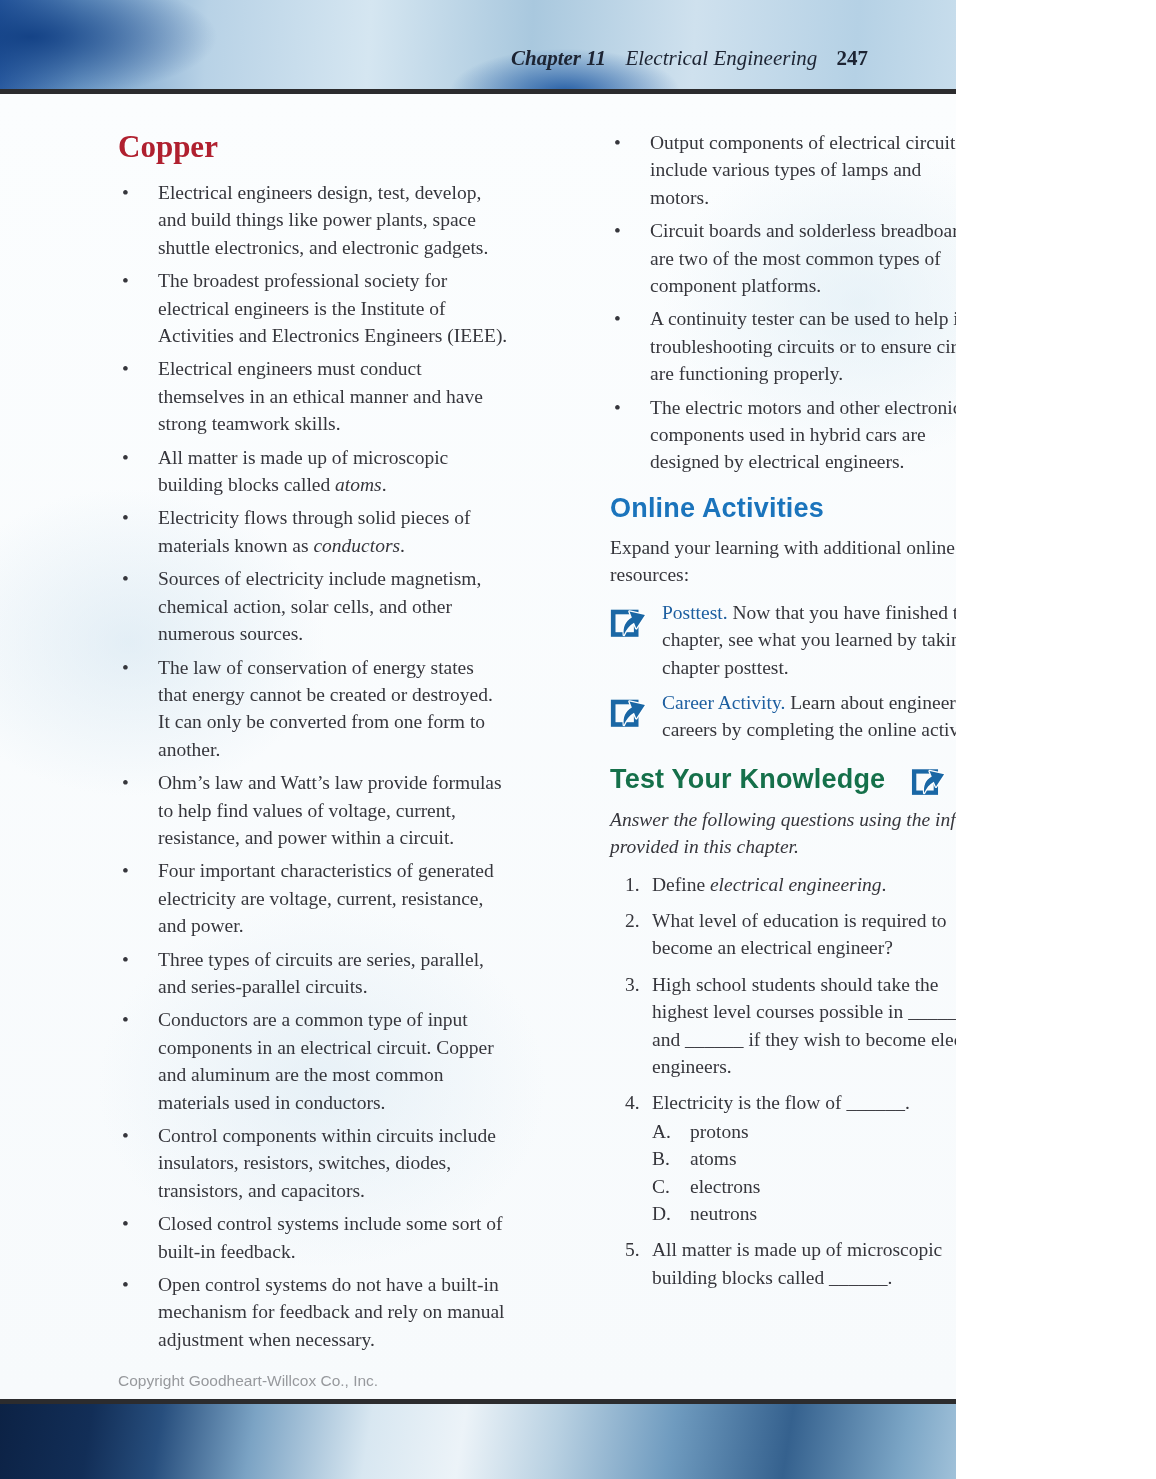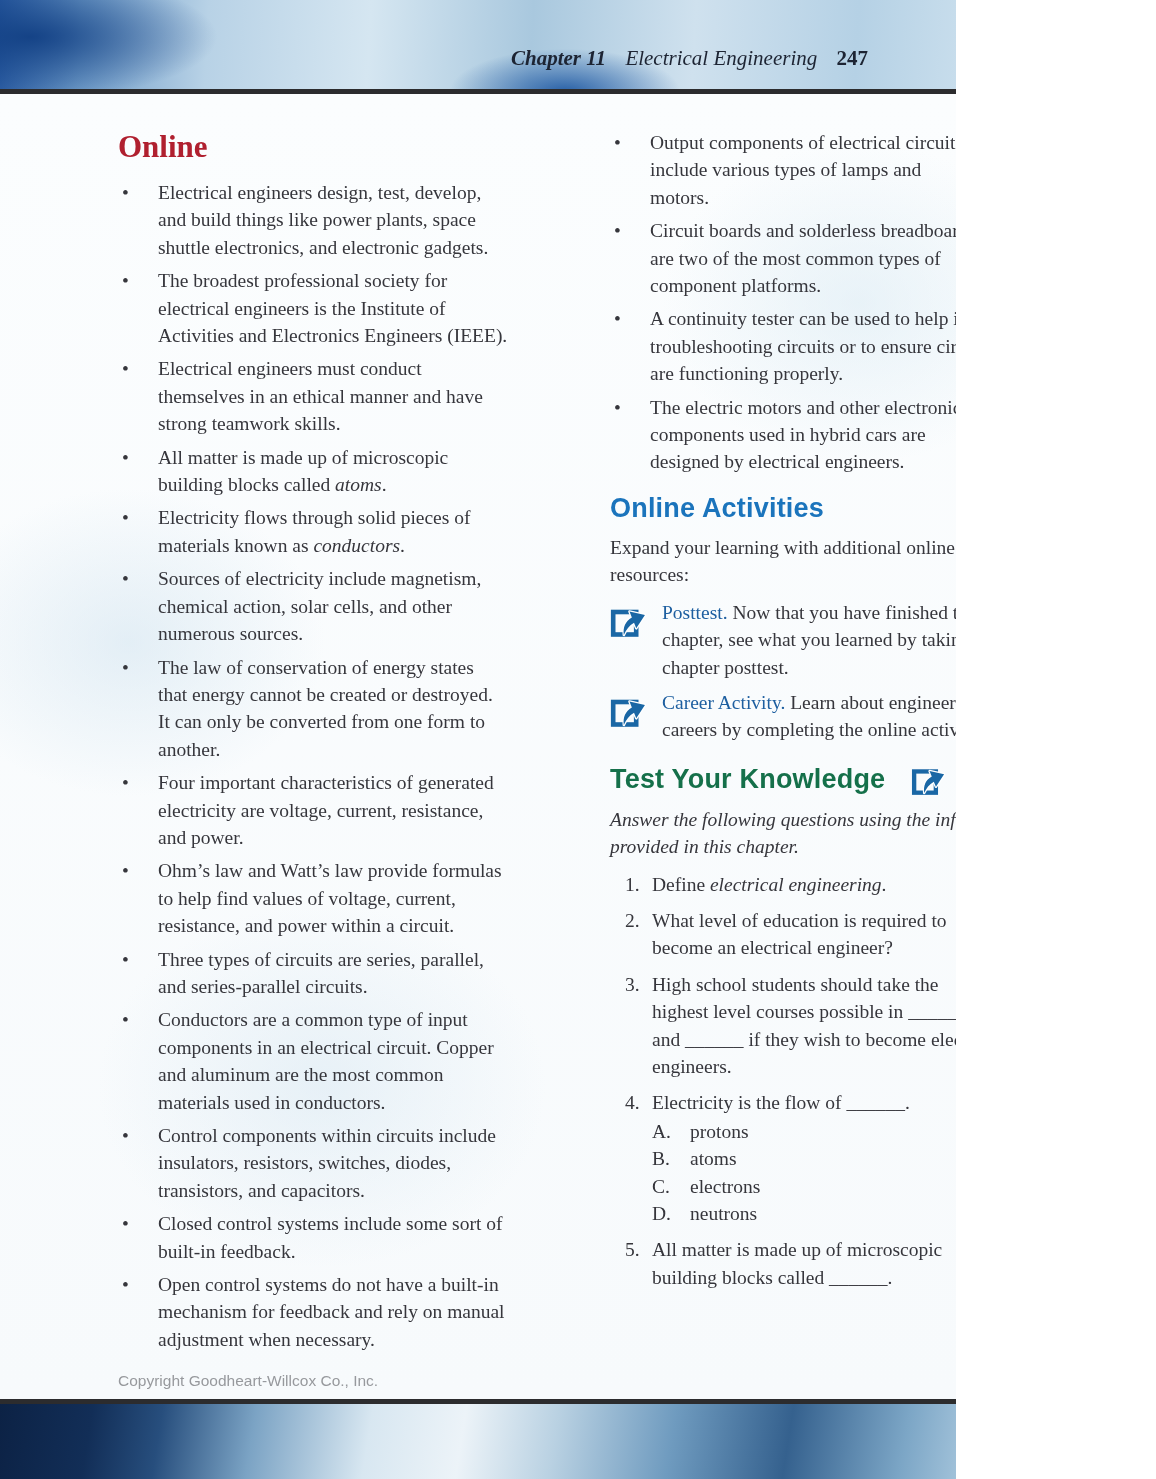--- a/index.html
+++ b/index.html
@@ -92,21 +92,21 @@
 
   <div class="page-header">
     <span class="chap">Chapter 11</span>
     <span class="title">Electrical Engineering</span>
     <span class="pnum">247</span>
   </div>
 
   <div class="card"></div>
 
   <div class="col col-left">
-    <h1 class="summary-title">Online</h1>
+    <h1 class="summary-title">Copper</h1>
     <ul class="bullets">
         <li>Electrical engineers design, test, develop,
 and build things like power plants, space
 shuttle electronics, and electronic gadgets.</li>
         <li>The broadest professional society for
 electrical engineers is the Institute of
 Activities and Electronics Engineers (IEEE).</li>
         <li>Electrical engineers must conduct
 themselves in an ethical manner and have
 strong teamwork skills.</li>
@@ -114,26 +114,26 @@
 building blocks called <i>atoms</i>.</li>
         <li>Electricity flows through solid pieces of
 materials known as <i>conductors</i>.</li>
         <li>Sources of electricity include magnetism,
 chemical action, solar cells, and other
 numerous sources.</li>
         <li>The law of conservation of energy states
 that energy cannot be created or destroyed.
 It can only be converted from one form to
 another.</li>
+        <li>Ohm’s law and Watt’s law provide formulas
+to help find values of voltage, current,
+resistance, and power within a circuit.</li>
         <li>Four important characteristics of generated
 electricity are voltage, current, resistance,
 and power.</li>
-        <li>Ohm’s law and Watt’s law provide formulas
-to help find values of voltage, current,
-resistance, and power within a circuit.</li>
         <li>Three types of circuits are series, parallel,
 and series-parallel circuits.</li>
         <li>Conductors are a common type of input
 components in an electrical circuit. Copper
 and aluminum are the most common
 materials used in conductors.</li>
         <li>Control components within circuits include
 insulators, resistors, switches, diodes,
 transistors, and capacitors.</li>
         <li>Closed control systems include some sort of

